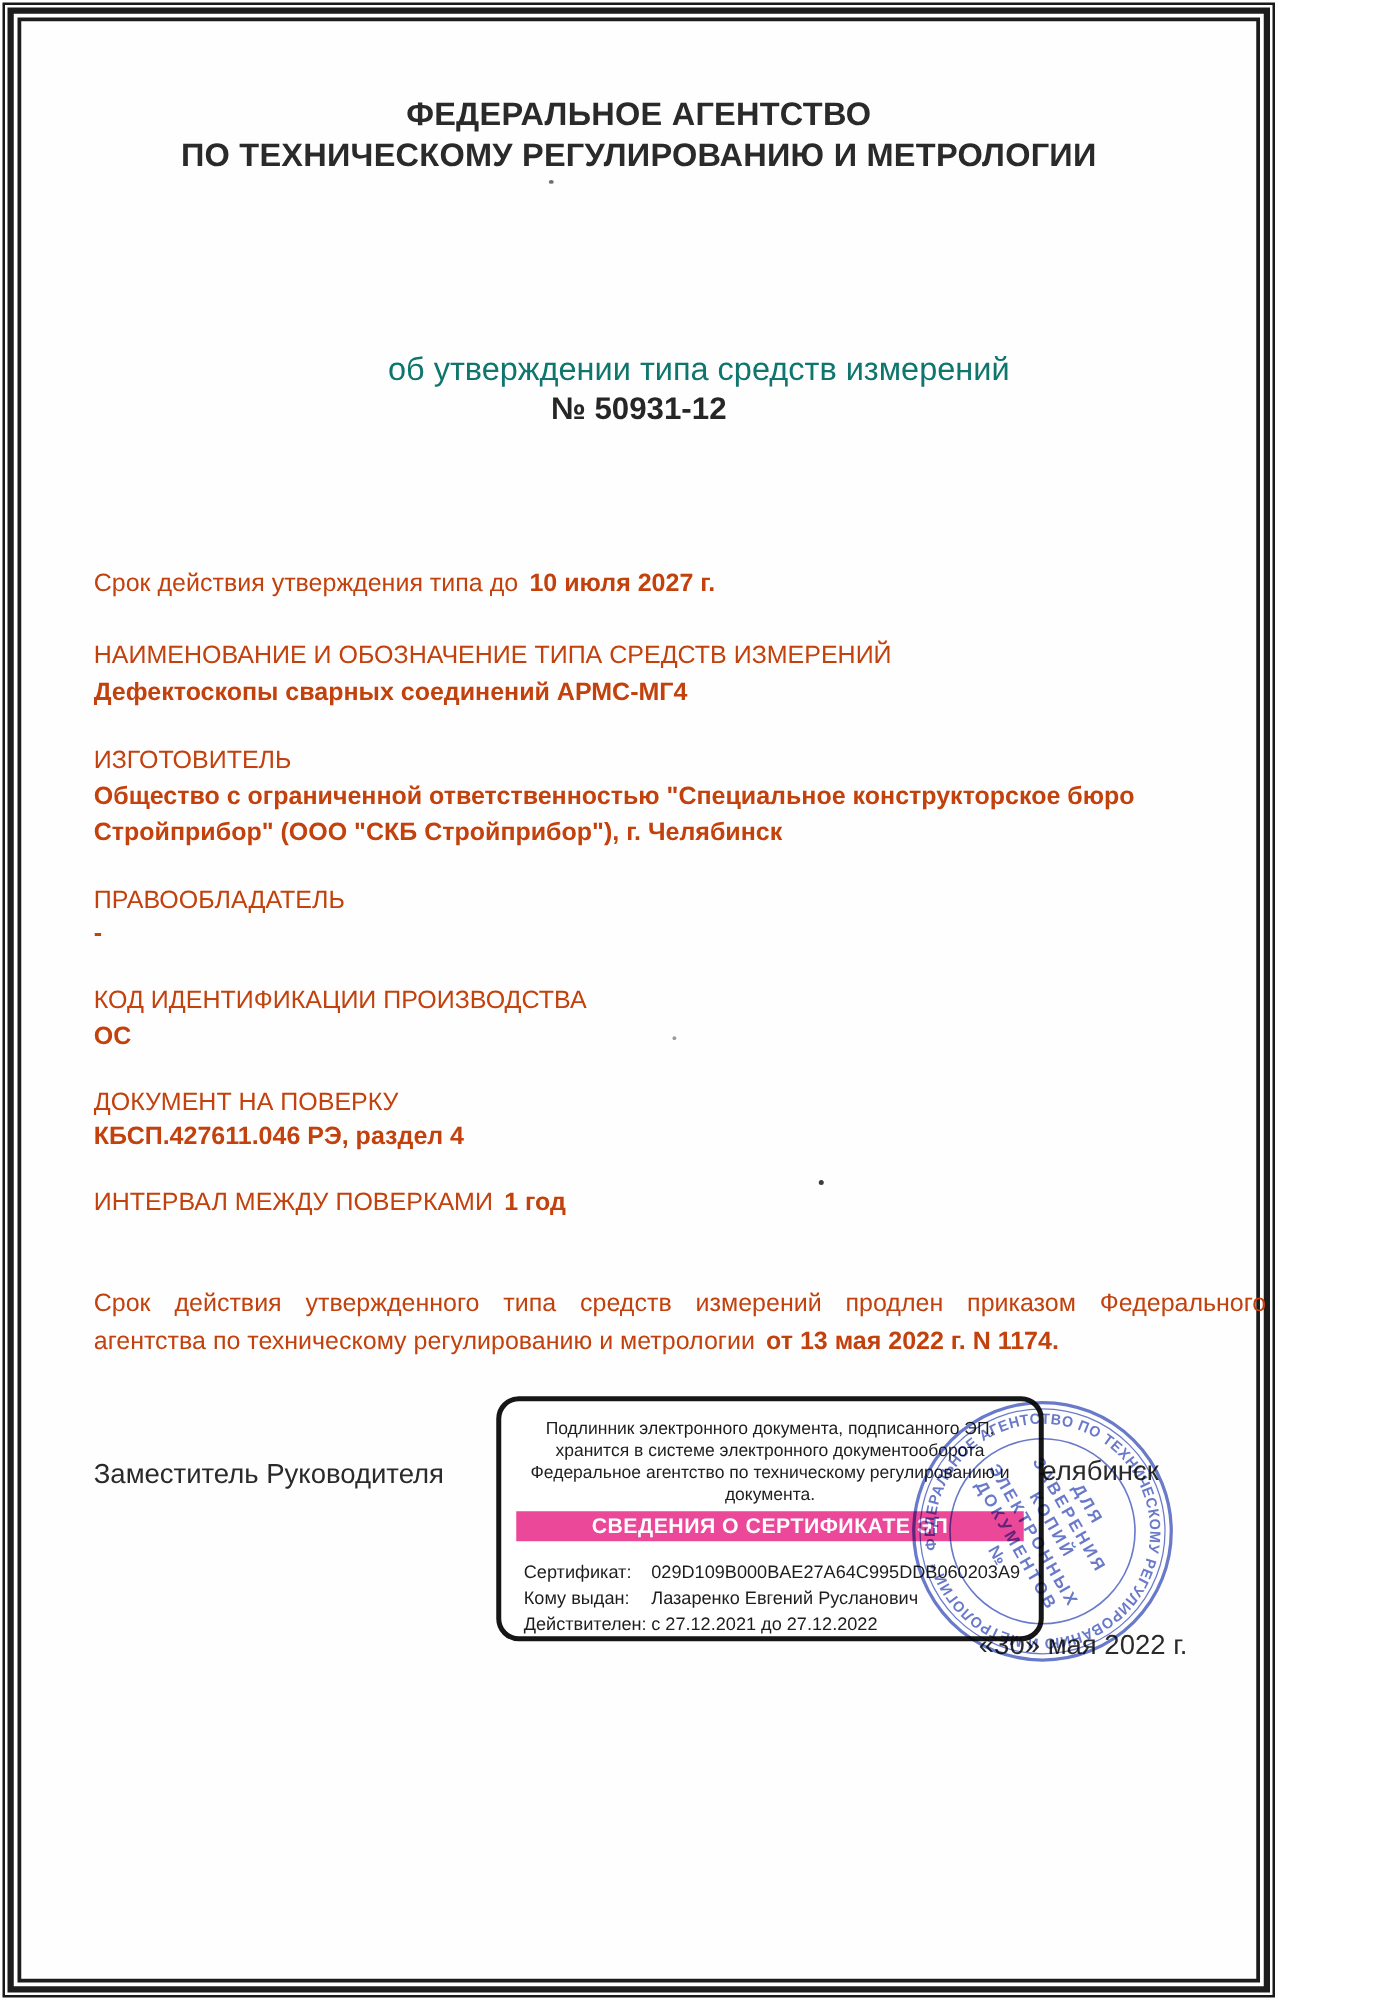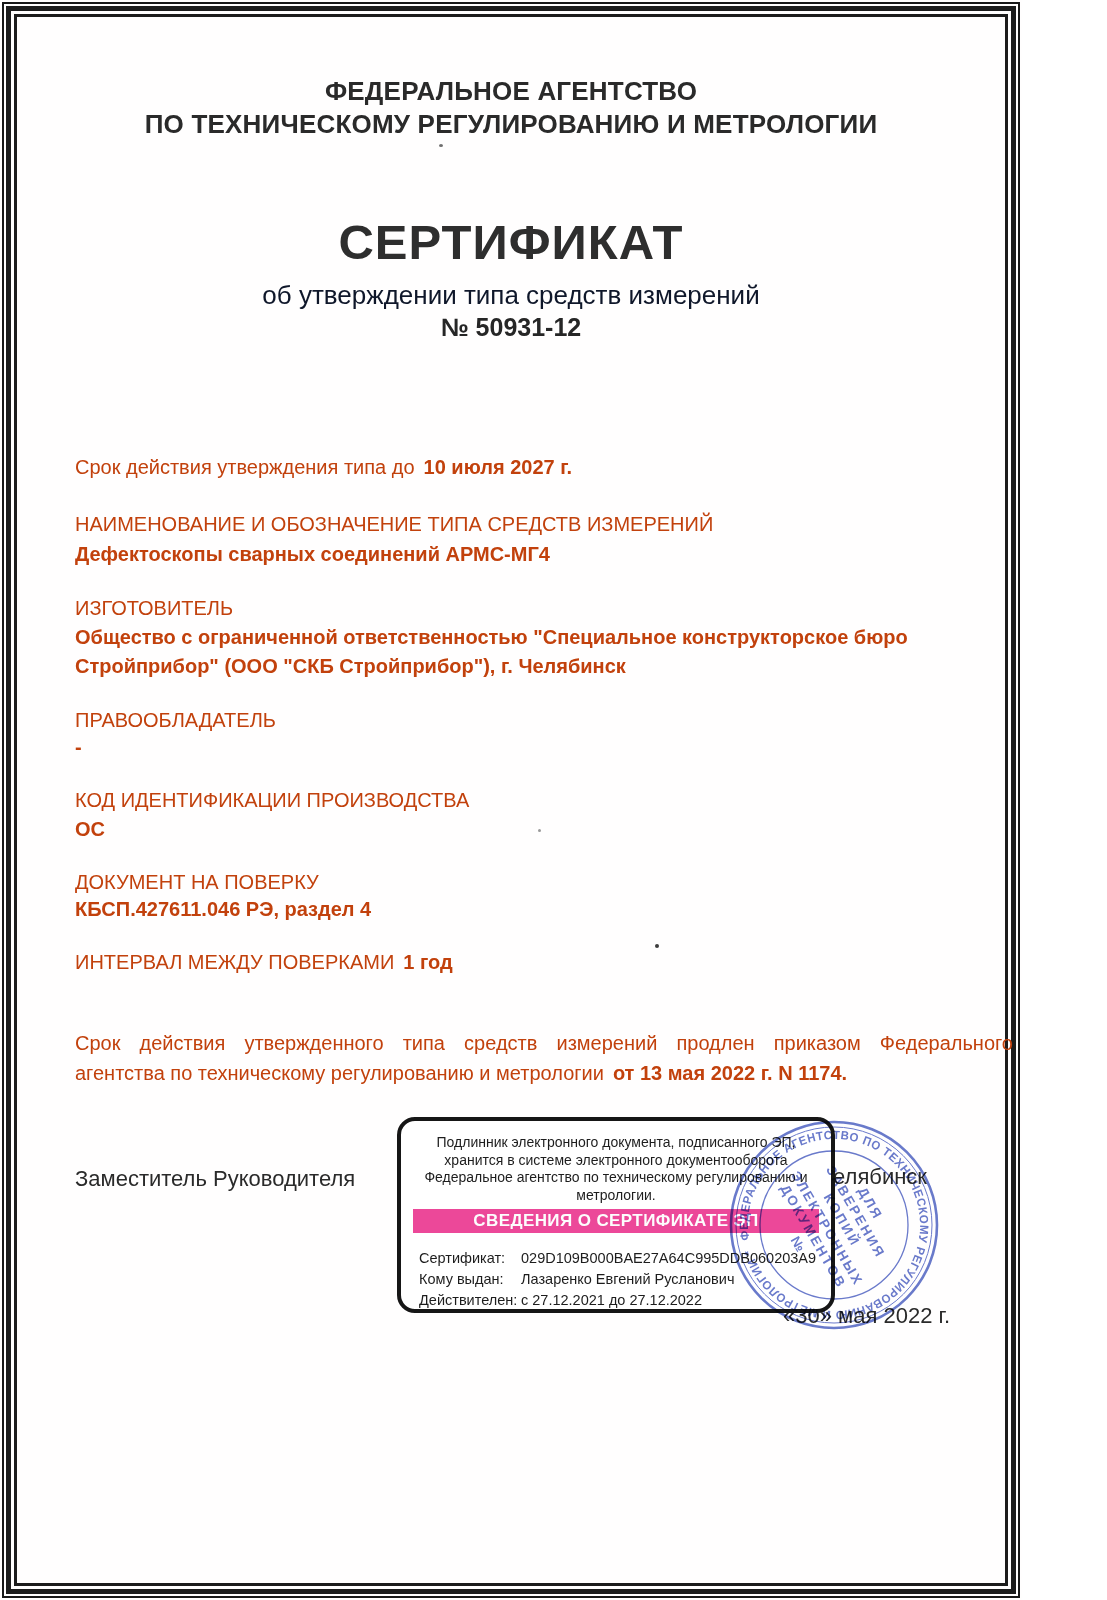--- a/index.html
+++ b/index.html
@@ -10,21 +10,21 @@
   
   .frame-outer { position:absolute; inset:2px;  border:2px solid #181818; pointer-events:none; }
   .frame-mid   { position:absolute; inset:6px;  border:5px solid #1c1c1c; pointer-events:none; }
   .frame-inner { position:absolute; inset:14px; border:3px solid #1c1c1c; pointer-events:none; }
 
   .abs { position:absolute; }
   .center { text-align:center; width:100%; left:0; }
 
   .agency-line { font-weight:bold; font-size:26px; letter-spacing:0.2px; color:#2a2a2a; }
   .cert-title  { font-weight:bold; font-size:49px; letter-spacing:1px; color:#2e2e2e; }
-  .cert-subtitle { font-size:26px; color:#0f172a; }
+  .cert-subtitle { font-size:26px; color:#0f766e;padding-left:48px; }
   .cert-number { font-weight:bold; font-size:25px; color:#262626; }
 
   .body-line { font-size:20px; line-height:29px; color:#c2410c; }
   .b { font-weight:bold; }
   .val-gap { margin-left:0.45em; }
   .wrapblock { width:940px; }
 
   .ext-line1 { width:938px; height:33px; overflow:hidden; text-align:justify; }
   .ext-line1::after { content:""; display:inline-block; width:100%; }
 
@@ -65,21 +65,20 @@
 
 <div class="page">
 
   <div class="frame-outer"></div>
   <div class="frame-mid"></div>
   <div class="frame-inner"></div>
 
   <div class="abs center agency-line" style="top:76px">ФЕДЕРАЛЬНОЕ АГЕНТСТВО</div>
   <div class="abs center agency-line" style="top:109px">ПО ТЕХНИЧЕСКОМУ РЕГУЛИРОВАНИЮ И МЕТРОЛОГИИ</div>
 
-  <div class="abs center cert-title" style="top:214px">СЕРТИФИКАТ</div>
   <div class="abs center cert-subtitle" style="top:280px">об утверждении типа средств измерений</div>
   <div class="abs center cert-number" style="top:313px">№ 50931-12</div>
 
   <div class="abs body-line" style="left:75px; top:453px">
     <span>Срок действия утверждения типа до</span><span class="b val-gap">10 июля 2027 г.</span>
   </div>
 
   <div class="abs body-line" style="left:75px; top:510px">НАИМЕНОВАНИЕ И ОБОЗНАЧЕНИЕ ТИПА СРЕДСТВ ИЗМЕРЕНИЙ</div>
   <div class="abs body-line b" style="left:75px; top:540px">Дефектоскопы сварных соединений АРМС-МГ4</div>
 
@@ -107,21 +106,21 @@
   </div>
 
   <div class="abs sig-text" style="left:75px; top:1166px">Заместитель Руководителя</div>
   <div class="abs sig-text" style="right:95px; top:1164px">Е.Р.Челябинск</div>
   <div class="abs sig-text" style="right:72px; top:1303px">«30» мая 2022 г.</div>
 
   <div class="esign-box">
     <div class="esign-intro">Подлинник электронного документа, подписанного ЭП,</div>
     <div class="esign-intro">хранится в системе электронного документооборота</div>
     <div class="esign-intro">Федеральное агентство по техническому регулированию и</div>
-    <div class="esign-intro">метрологии.</div>
+    <div class="esign-intro">документа.</div>
     <div class="esign-bar">СВЕДЕНИЯ О СЕРТИФИКАТЕ ЭП</div>
     <div class="esign-rows">
       <div class="esign-row">
         <span class="lbl">Сертификат:</span>
         <span>029D109B000BAE27A64C995DDB060203A9</span>
       </div>
       <div class="esign-row">
         <span class="lbl">Кому выдан:</span>
         <span>Лазаренко Евгений Русланович</span>
       </div>

